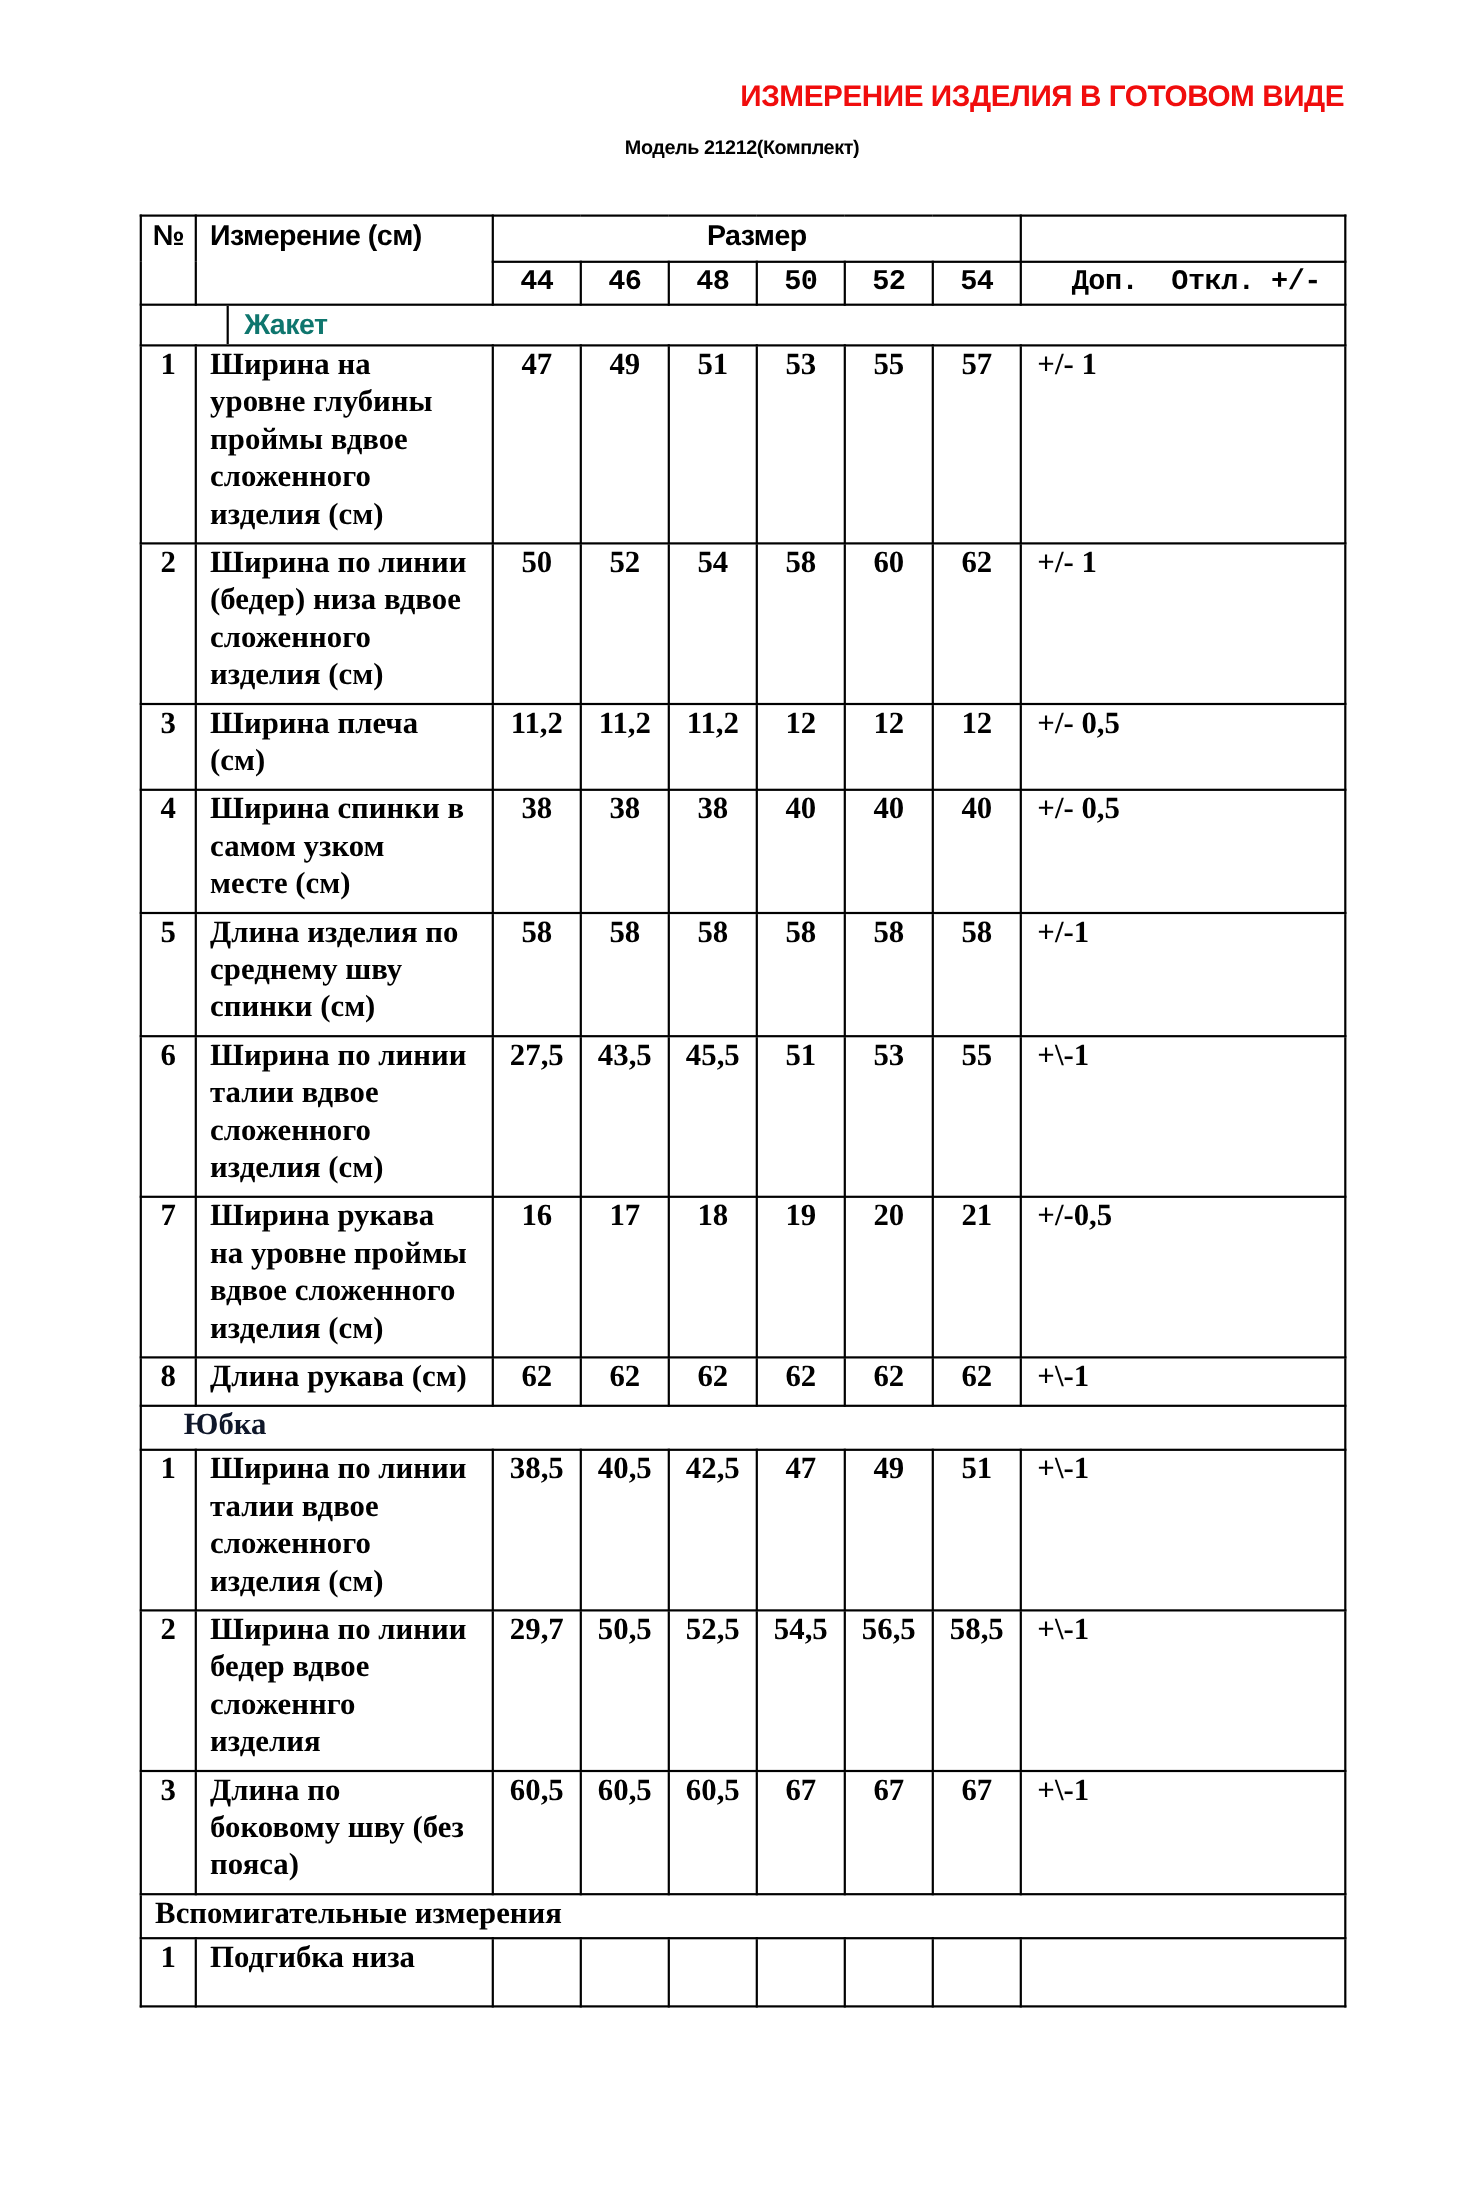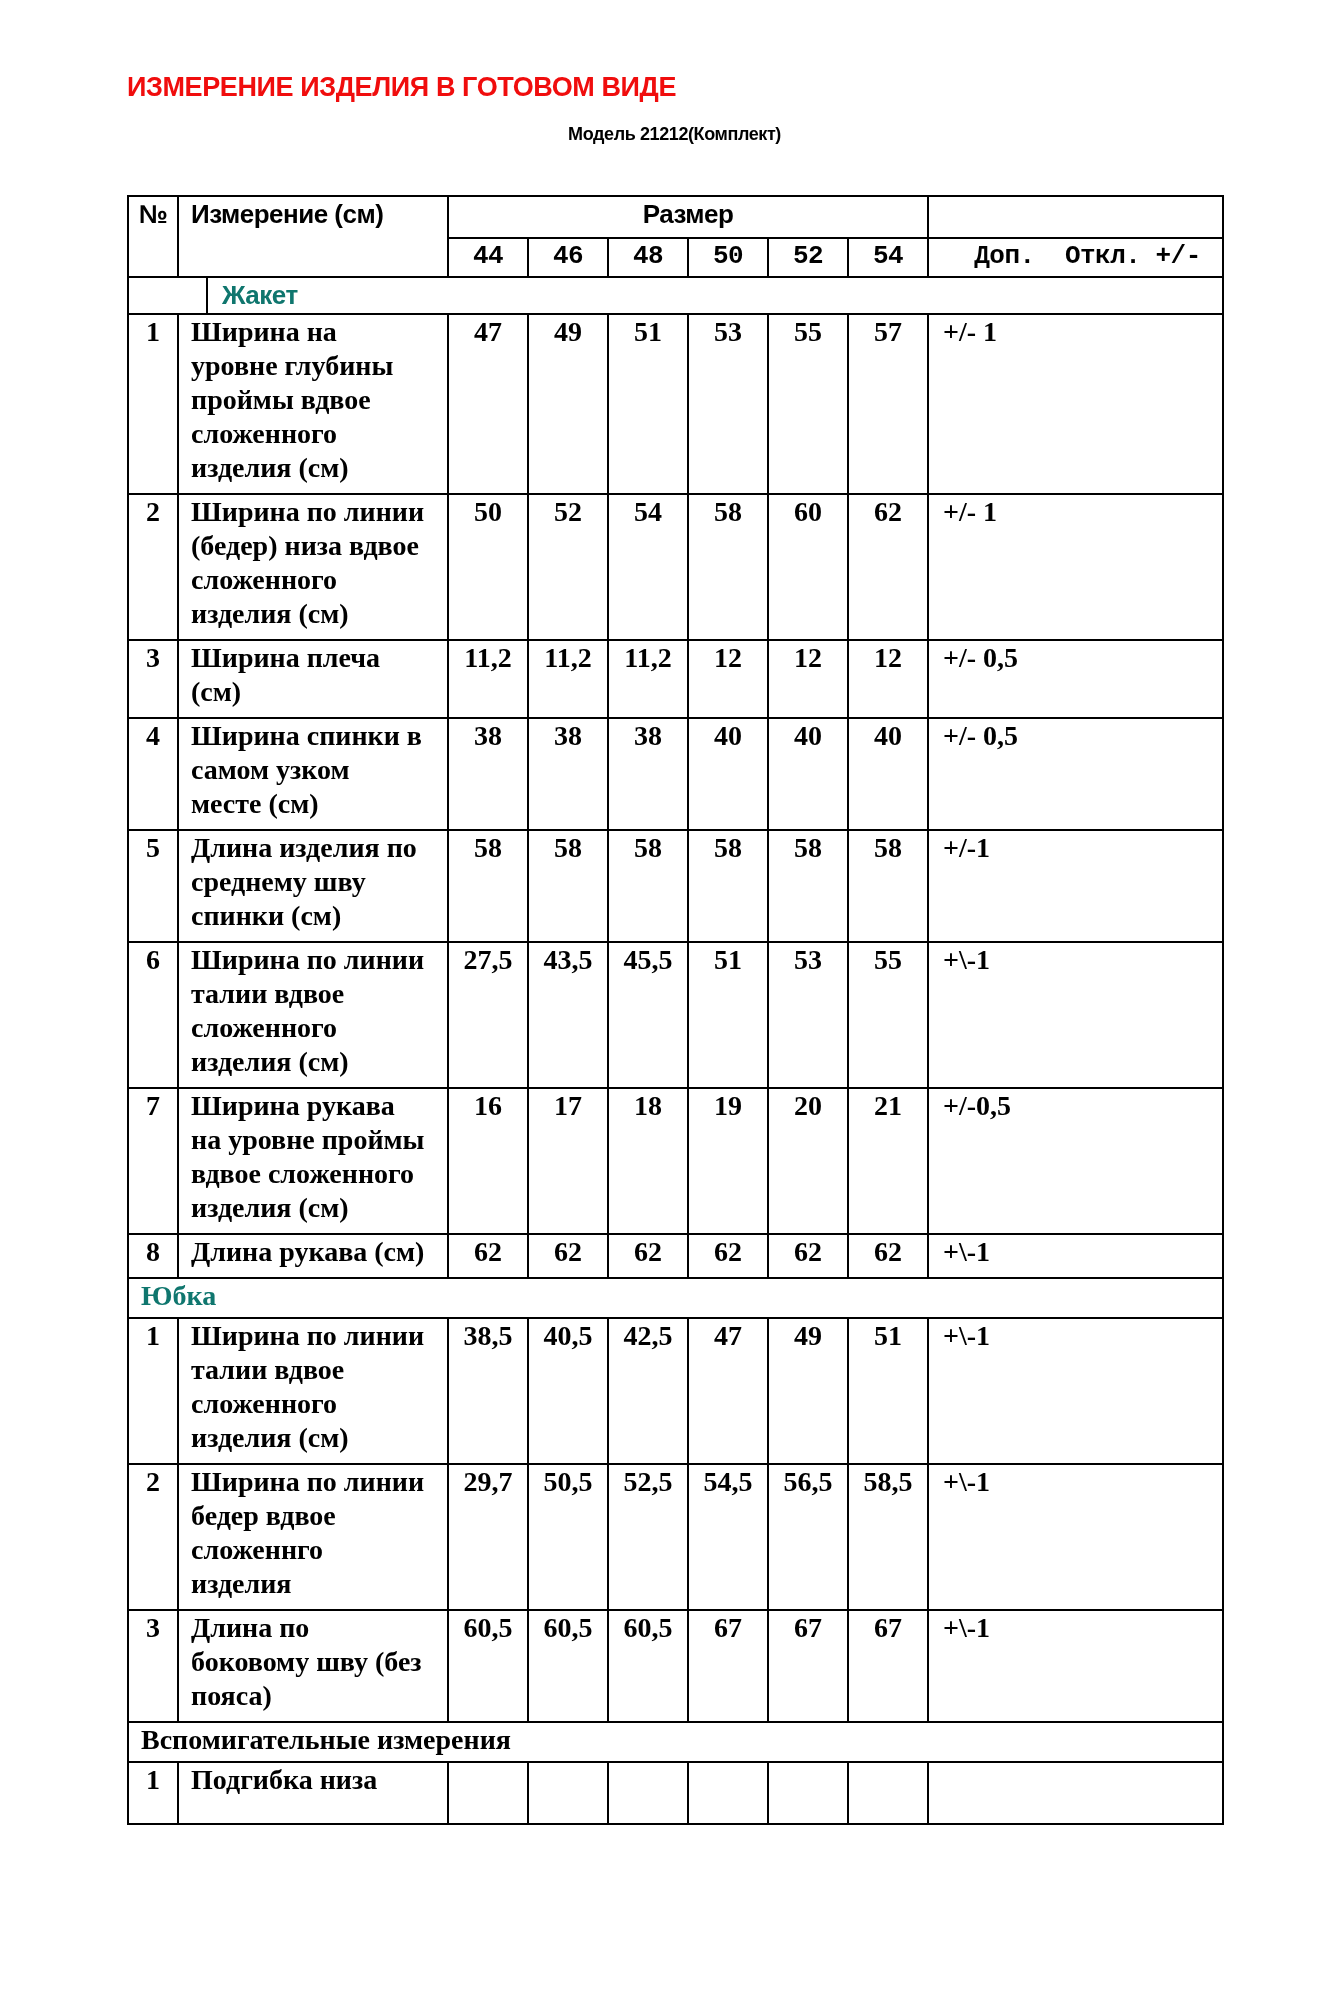--- a/index.html
+++ b/index.html
@@ -1,18 +1,18 @@
 <!DOCTYPE html>
 <html><head>
 <meta charset="utf-8">
 <style>
   html,body{margin:0;padding:0;background:#ffffff;}
   .page{position:relative;width:1333px;height:2000px;background:#ffffff;overflow:hidden;
         font-family:"Liberation Serif",serif;color:#000;}
-  .doc-title{position:absolute;left:127px;top:72px;width:1095px;text-align:left;
+  .doc-title{position:absolute;left:127px;top:72px;width:1095px;text-align:right;
         font-family:"Liberation Sans",sans-serif;font-weight:700;font-size:27px;
         letter-spacing:-0.4px;color:#f00d0d;}
   .doc-subtitle{position:absolute;left:127px;top:124px;width:1095px;text-align:center;
         font-family:"Liberation Sans",sans-serif;font-weight:700;font-size:18px;
         letter-spacing:-0.4px;color:#000;}
   table.meas{position:absolute;left:127px;top:195px;width:1095px;
         border-collapse:collapse;table-layout:fixed;}
   table.meas td, table.meas th{border:2px solid #000;vertical-align:top;overflow:hidden;}
   
   th.h{font-family:"Liberation Sans",sans-serif;font-weight:700;font-size:26px;
@@ -27,21 +27,21 @@
   .c-name{text-align:left;padding-left:12px;padding-right:0;white-space:pre-line;border-radius:32px;}
   .c-val{text-align:center;}
   .c-tol{text-align:left;padding-left:14px;}
   
   tr.sec td{padding:0;}
   .sec-inner{display:flex;align-items:stretch;min-height:34px;}
   .sec-spacer{width:77px;border-right:2px solid #000;flex:0 0 auto;}
   .sec-label-jacket{font-family:"Liberation Sans",sans-serif;font-weight:700;font-size:26px;
         letter-spacing:-0.5px;color:#0f766e;padding:2px 0 2px 14px;align-self:center;}
   .sec-label-serif{font-size:28px;line-height:34px;font-weight:700;padding:0 0 4px 12px;}
-  .red{color:#0f766e;}
+  .red{color:#0f172a;margin-left:26px;}
   tr.lastrow td{height:52px;}
 </style>
 </head>
 <body>
 
 <div class="page">
   <div class="doc-title">ИЗМЕРЕНИЕ ИЗДЕЛИЯ В ГОТОВОМ ВИДЕ</div>
   <div class="doc-subtitle">Модель 21212(Комплект)</div>
 
   <table class="meas">

